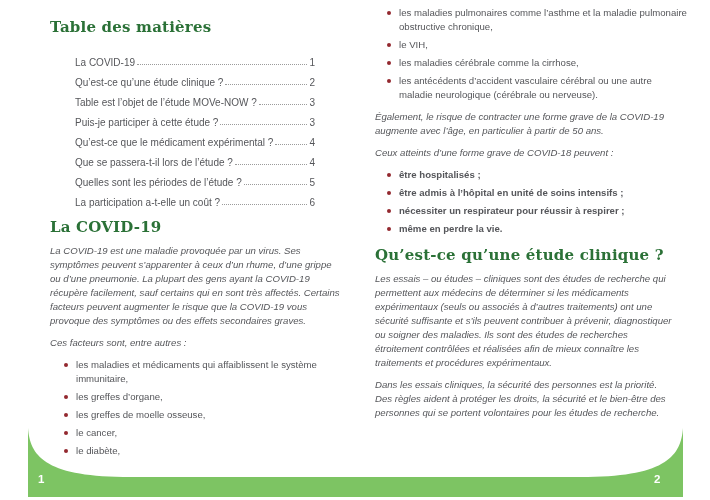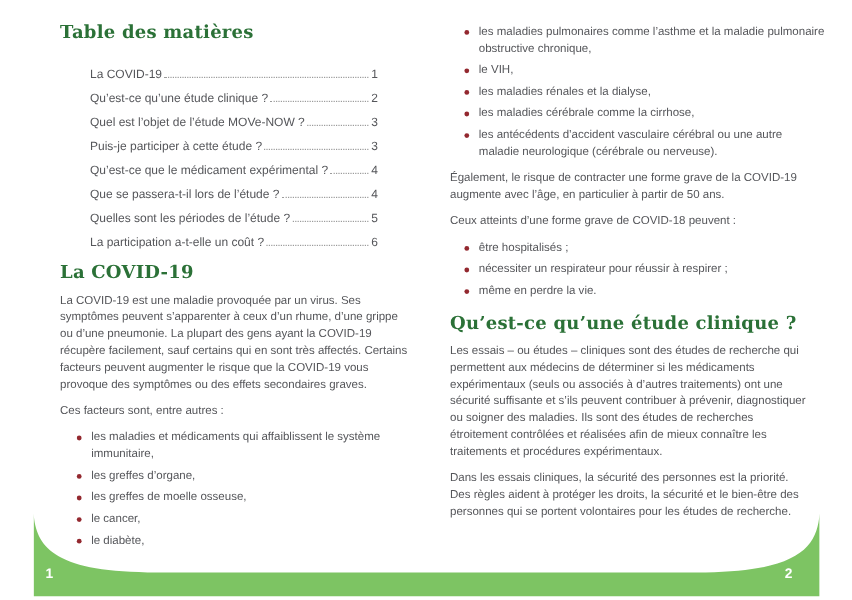--- a/index.html
+++ b/index.html
@@ -16,27 +16,28 @@
     font-weight: bold;
     color: #2b7137;
     font-size: 15px;
     line-height: 18px;
     letter-spacing: 0.2px;
     margin: 0 0 8px 0;
   }
 
   .col { position: absolute; top: 18px; }
   .col-left  { left: 50px;  width: 305px; }
-  .col-right { left: 375px; width: 312px; top: 20px; }
+  .col-right { left: 375px; width: 312px; top: 6px; }
 
   .body-text {
     font-size: 9.6px;
     line-height: 14px;
     color: #55565a;
     margin: 0 14px 8px 0;
+    font-style: italic;
   }
 
   
   .toc { margin: 12px 0 10px 25px; width: 240px; }
   .toc-row { display: flex; align-items: flex-end; height: 20px; }
   .toc-label { font-size: 10px; color: #55565a; white-space: nowrap; }
   .toc-dots  { flex: 1; border-bottom: 1.5px dotted #9b9b9b; margin: 0 2px 3px 2px; min-width: 8px; }
   .toc-page  { font-size: 10px; color: #55565a; }
 
   
@@ -79,21 +80,21 @@
         <span class="toc-label">La COVID-19</span>
         <span class="toc-dots"></span>
         <span class="toc-page">1</span>
       </div>
       <div class="toc-row">
         <span class="toc-label">Qu’est-ce qu’une étude clinique ?</span>
         <span class="toc-dots"></span>
         <span class="toc-page">2</span>
       </div>
       <div class="toc-row">
-        <span class="toc-label">Quel est l’objet de l’étude MOVe-NOW ?</span>
+        <span class="toc-label">Table est l’objet de l’étude MOVe-NOW ?</span>
         <span class="toc-dots"></span>
         <span class="toc-page">3</span>
       </div>
       <div class="toc-row">
         <span class="toc-label">Puis-je participer à cette étude ?</span>
         <span class="toc-dots"></span>
         <span class="toc-page">3</span>
       </div>
       <div class="toc-row">
         <span class="toc-label">Qu’est-ce que le médicament expérimental ?</span>
@@ -153,40 +154,40 @@
       <li>
           <span class="dot"></span>
           <span class="btxt">les maladies pulmonaires comme l’asthme et la maladie pulmonaire obstructive chronique,</span>
         </li>
       <li>
           <span class="dot"></span>
           <span class="btxt">le VIH,</span>
         </li>
       <li>
           <span class="dot"></span>
-          <span class="btxt">les maladies rénales et la dialyse,</span>
-        </li>
-      <li>
-          <span class="dot"></span>
           <span class="btxt">les maladies cérébrale comme la cirrhose,</span>
         </li>
       <li>
           <span class="dot"></span>
           <span class="btxt">les antécédents d’accident vasculaire cérébral ou une autre maladie neurologique (cérébrale ou nerveuse).</span>
         </li>
     </ul>
 
     <p class="body-text">Également, le risque de contracter une forme grave de la COVID-19 augmente avec l’âge, en particulier à partir de 50 ans.</p>
 
     <p class="body-text">Ceux atteints d’une forme grave de COVID-18 peuvent :</p>
 
-    <ul class="bullets" style="margin-left:10px;">
+    <ul class="bullets" style="margin-left:10px;font-weight:bold;">
       <li>
           <span class="dot"></span>
           <span class="btxt">être hospitalisés ;</span>
+        </li>
+      <li>
+          <span class="dot"></span>
+          <span class="btxt">être admis à l’hôpital en unité de soins intensifs ;</span>
         </li>
       <li>
           <span class="dot"></span>
           <span class="btxt">nécessiter un respirateur pour réussir à respirer ;</span>
         </li>
       <li>
           <span class="dot"></span>
           <span class="btxt">même en perdre la vie.</span>
         </li>
     </ul>

